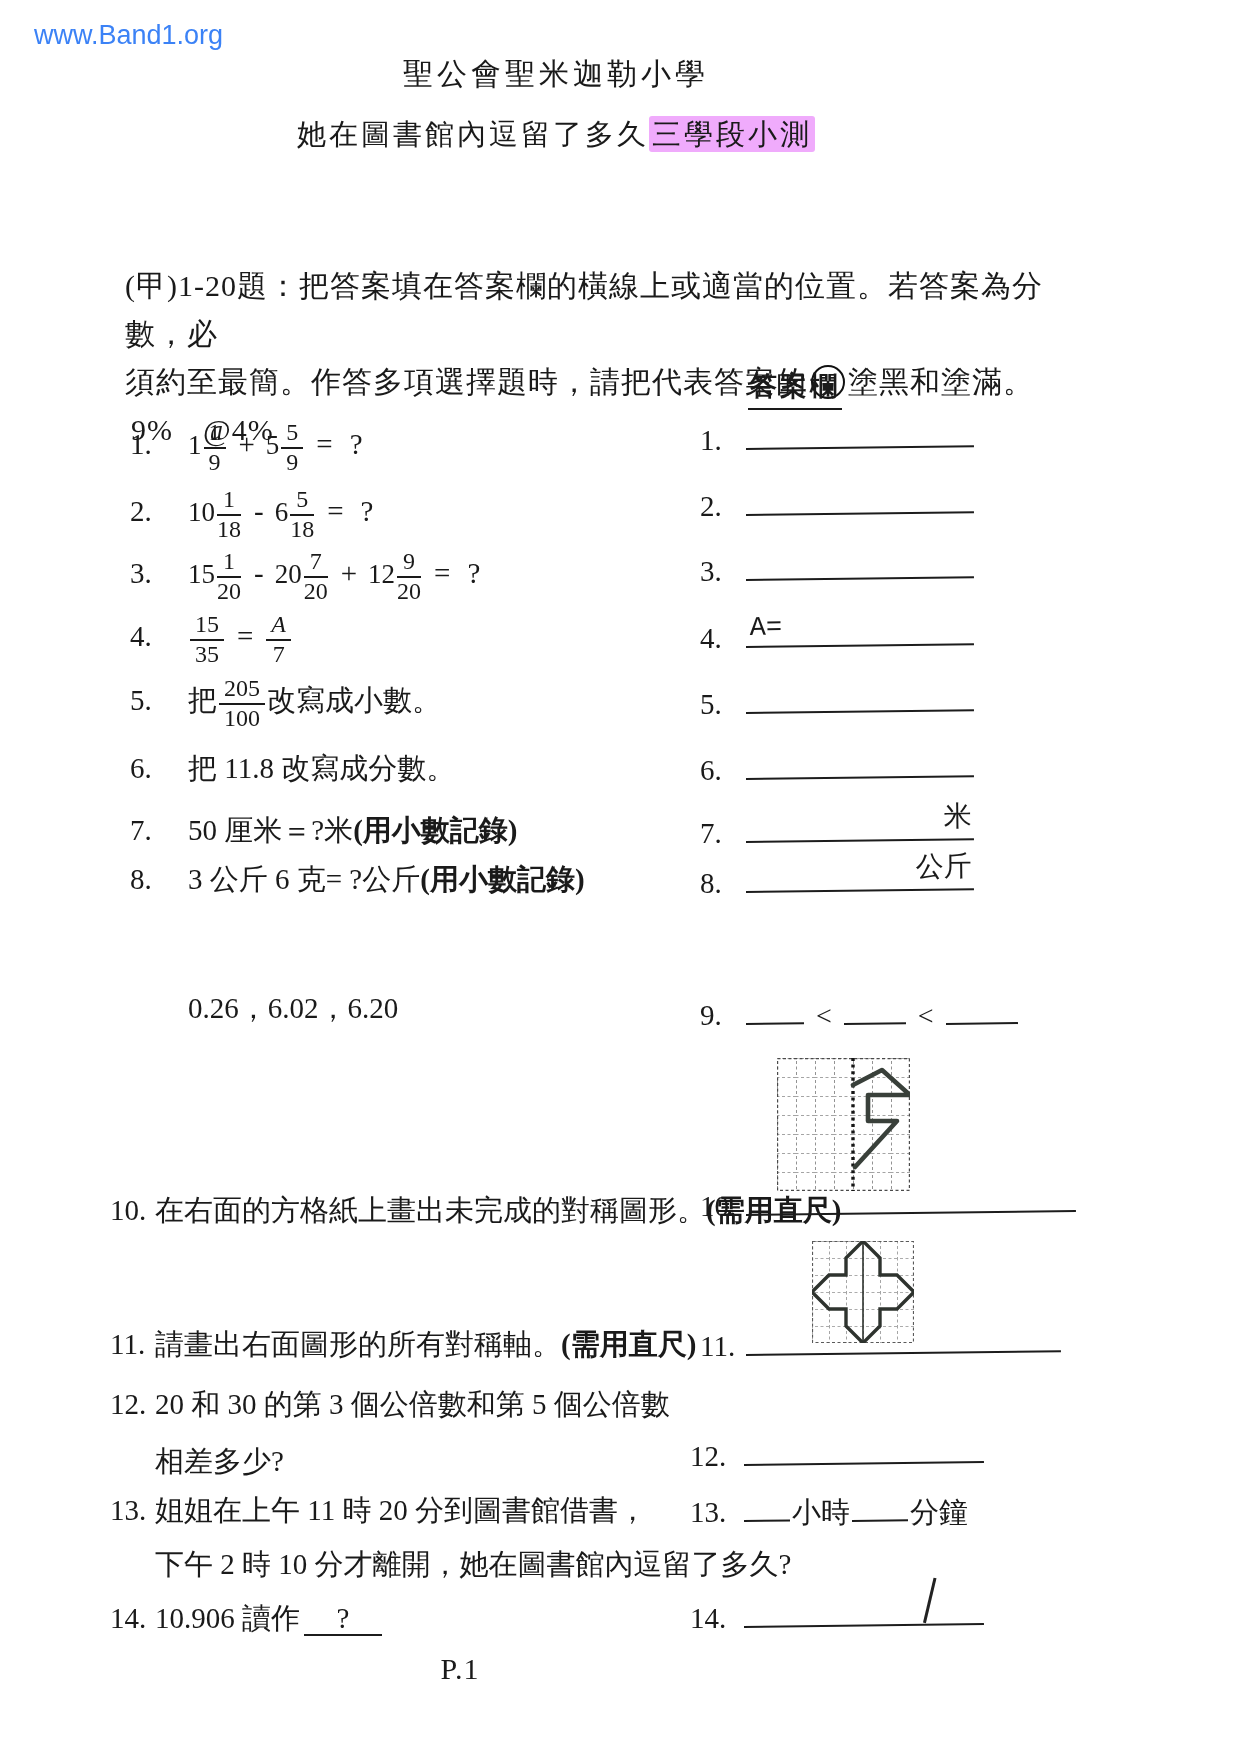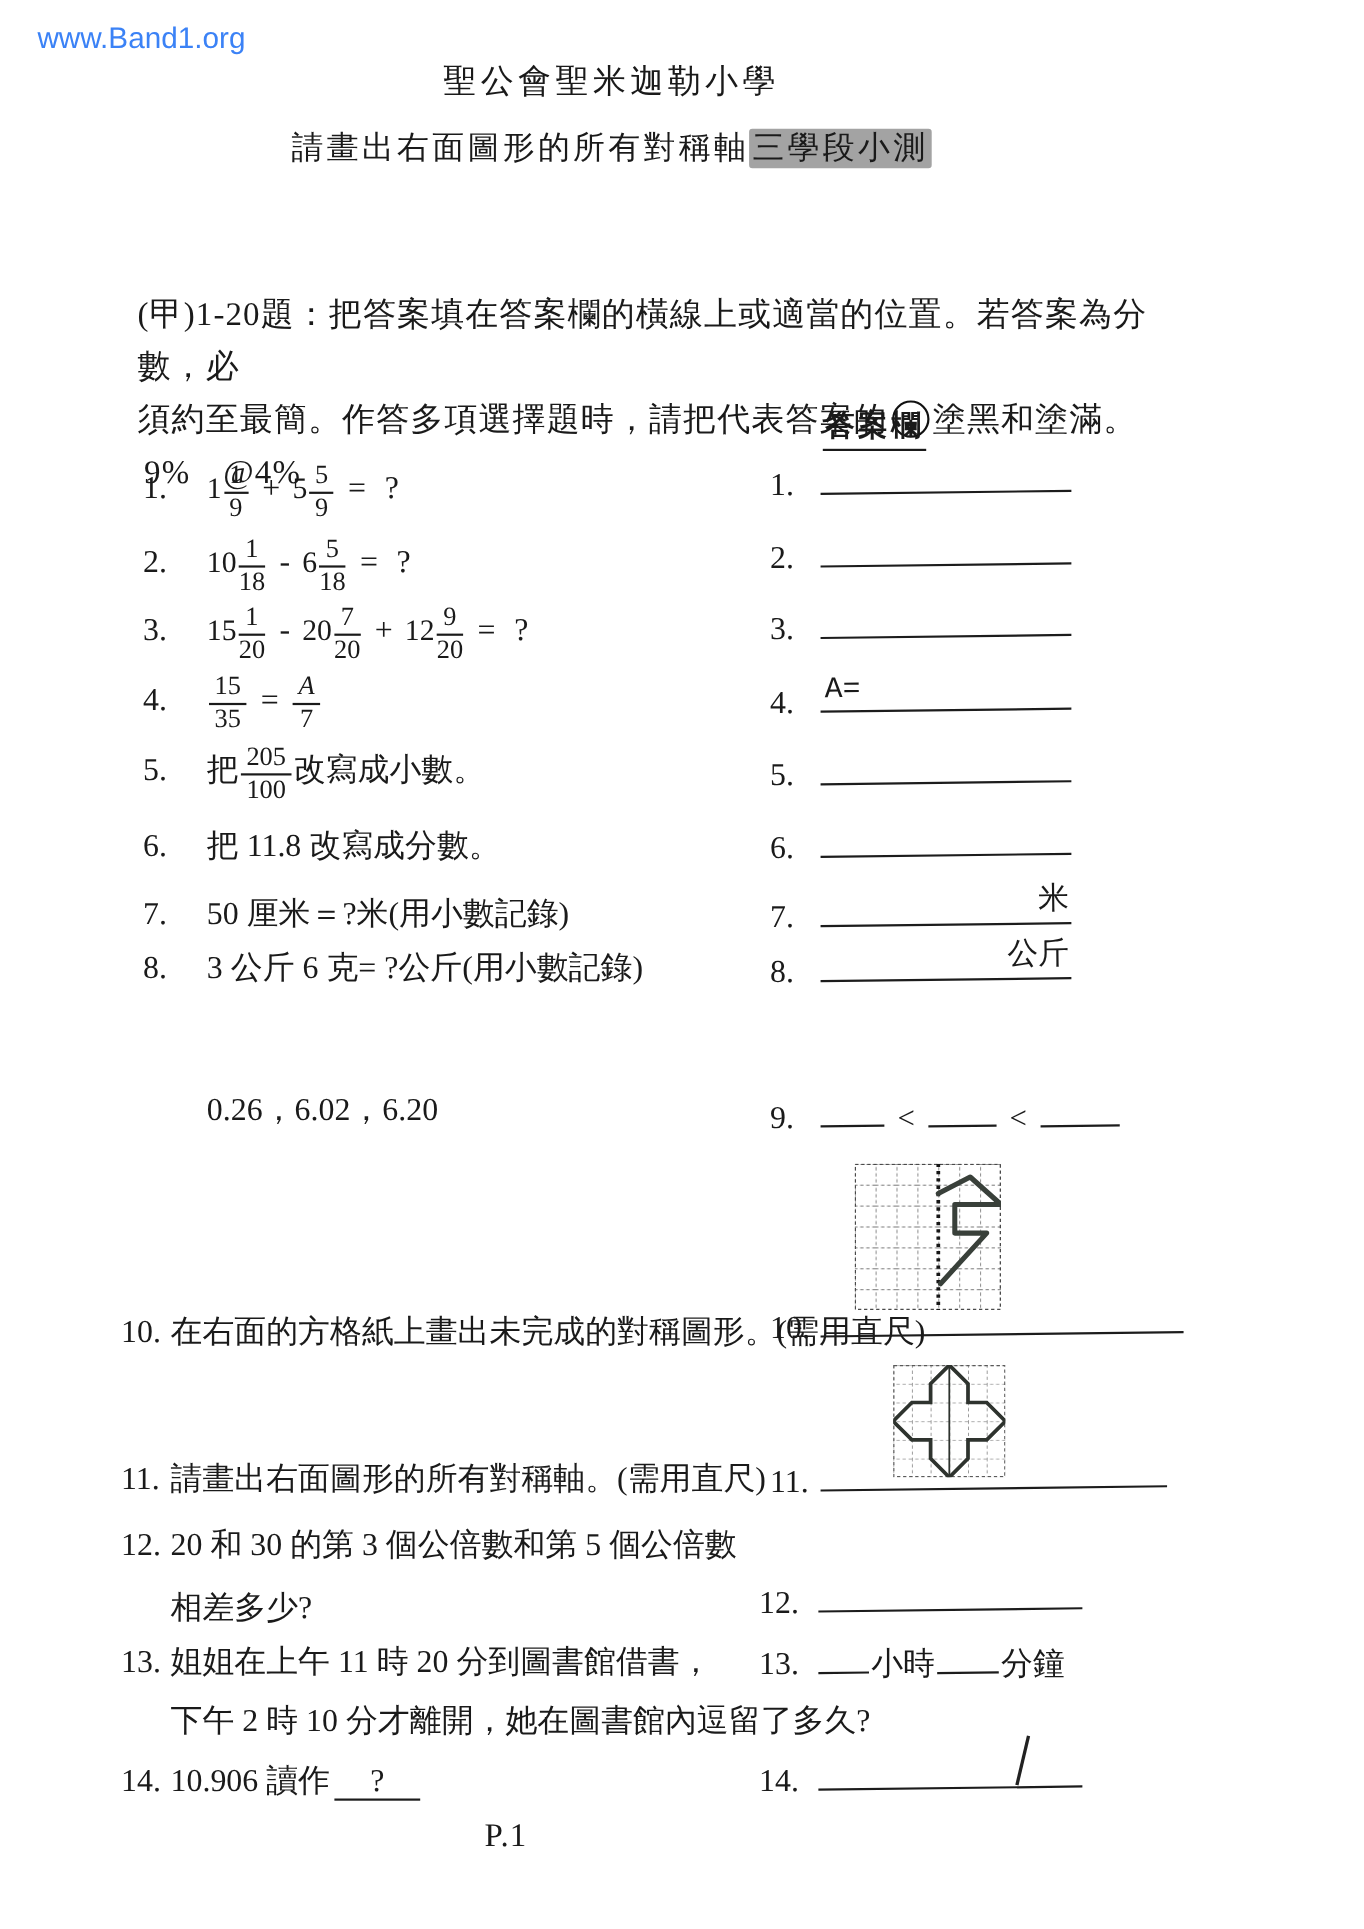--- a/index.html
+++ b/index.html
@@ -9,21 +9,21 @@
     font-family:"Liberation Serif","DejaVu Serif",serif;
   }
   .abs { position:absolute; }
   .watermark { left:34px; top:20px; font-family:"Liberation Sans","DejaVu Sans",sans-serif;
     font-size:27px; color:#3b82f6; }
   
   .header { left:0; top:54px; width:1112px; text-align:center; }
   .h-line1 { font-size:30px; margin-bottom:20px; letter-spacing:4px; }
   .h-line2 { font-size:29px; margin-bottom:22px; letter-spacing:3px; }
   .h-line3 { font-size:29px; letter-spacing:3px; }
-  .hl { background:#a3a3a3; padding:2px 3px; border-radius:3px;margin-top:28px; }
+  .hl { background:#f0abfc; padding:2px 3px; border-radius:3px;margin-top:28px; }
   
   .instructions { left:125px; top:262px; width:975px; font-size:30px; line-height:48px; letter-spacing:1px; }
   .instr-line { display:block; }
   .circle-glyph { display:inline-block; width:30px; height:30px; border:2.5px solid #111;
     border-radius:50%; vertical-align:-7px; margin:0 3px 0 4px; }
   .score { margin-left:6px; }
   .atnote { margin-left:30px; }
   
   .answers-title { left:748px; top:368px; font-size:27px; font-weight:600; letter-spacing:3px;
     border-bottom:2.5px solid #1a1a1a; padding:0 2px 4px 2px; }
@@ -39,21 +39,21 @@
   .prefix { position:absolute; left:4px; bottom:3px; font-size:27px;
     font-family:"Liberation Mono","DejaVu Sans Mono",monospace; }
   .lt { margin:0 12px; font-size:28px; }
   .unit-inline { margin:0 2px; }
   .slash { position:absolute; right:58px; bottom:1px; width:3px; height:46px;
     background:#222; transform:rotate(14deg); transform-origin:bottom center; }
   
   .qrow { position:absolute; font-size:29px; white-space:nowrap; }
   .qno { display:inline-block; width:58px; }
   .qno2 { display:inline-block; width:45px; }
-  .b { font-weight:normal; }
+  .b { font-weight:bold; }
   .frac { display:inline-block; vertical-align:-16px; text-align:center; line-height:1.08;
     font-size:24px; margin:0 2px; }
   .frac .fn { display:block; border-bottom:2px solid #1a1a1a; padding:0 5px 1px; }
   .frac .fd { display:block; padding-top:1px; }
   .it { font-style:italic; }
   .mi { font-size:27px; }
   .op { margin:0 11px; }
   .opq { margin-left:6px; }
   .q1{top:420px;left:130px} .q2{top:487px;left:130px} .q3{top:549px;left:130px}
   .q4{top:612px;left:130px} .q5{top:676px;left:130px} .q6{top:749px;left:130px}
@@ -74,21 +74,21 @@
 </style>
 </head>
 <body>
 
 <div class="page">
 
   <div class="abs watermark">www.Band1.org</div>
 
   <div class="abs header">
     <div class="h-line1">聖公會聖米迦勒小學</div>
-    <div class="h-line2"><span>請畫出右面圖形的所有對稱軸</span><span class="hl">三學段小測</span></div>
+    <div class="h-line2"><span>她在圖書館內逗留了多久</span><span class="hl">三學段小測</span></div>
   </div>
 
   <div class="abs instructions">
     <span class="instr-line">(甲)1-20題：把答案填在答案欄的橫線上或適當的位置。若答案為分數，必</span>
     <span class="instr-line"><span>須約至最簡。作答多項選擇題時，請把代表答案的</span><span class="circle-glyph"></span><span>塗黑和塗滿。</span><span class="score">9%</span><span class="atnote">@4%</span></span>
   </div>
 
   <div class="abs answers-title">答案欄</div>
 
   <div class="qrow q1">

